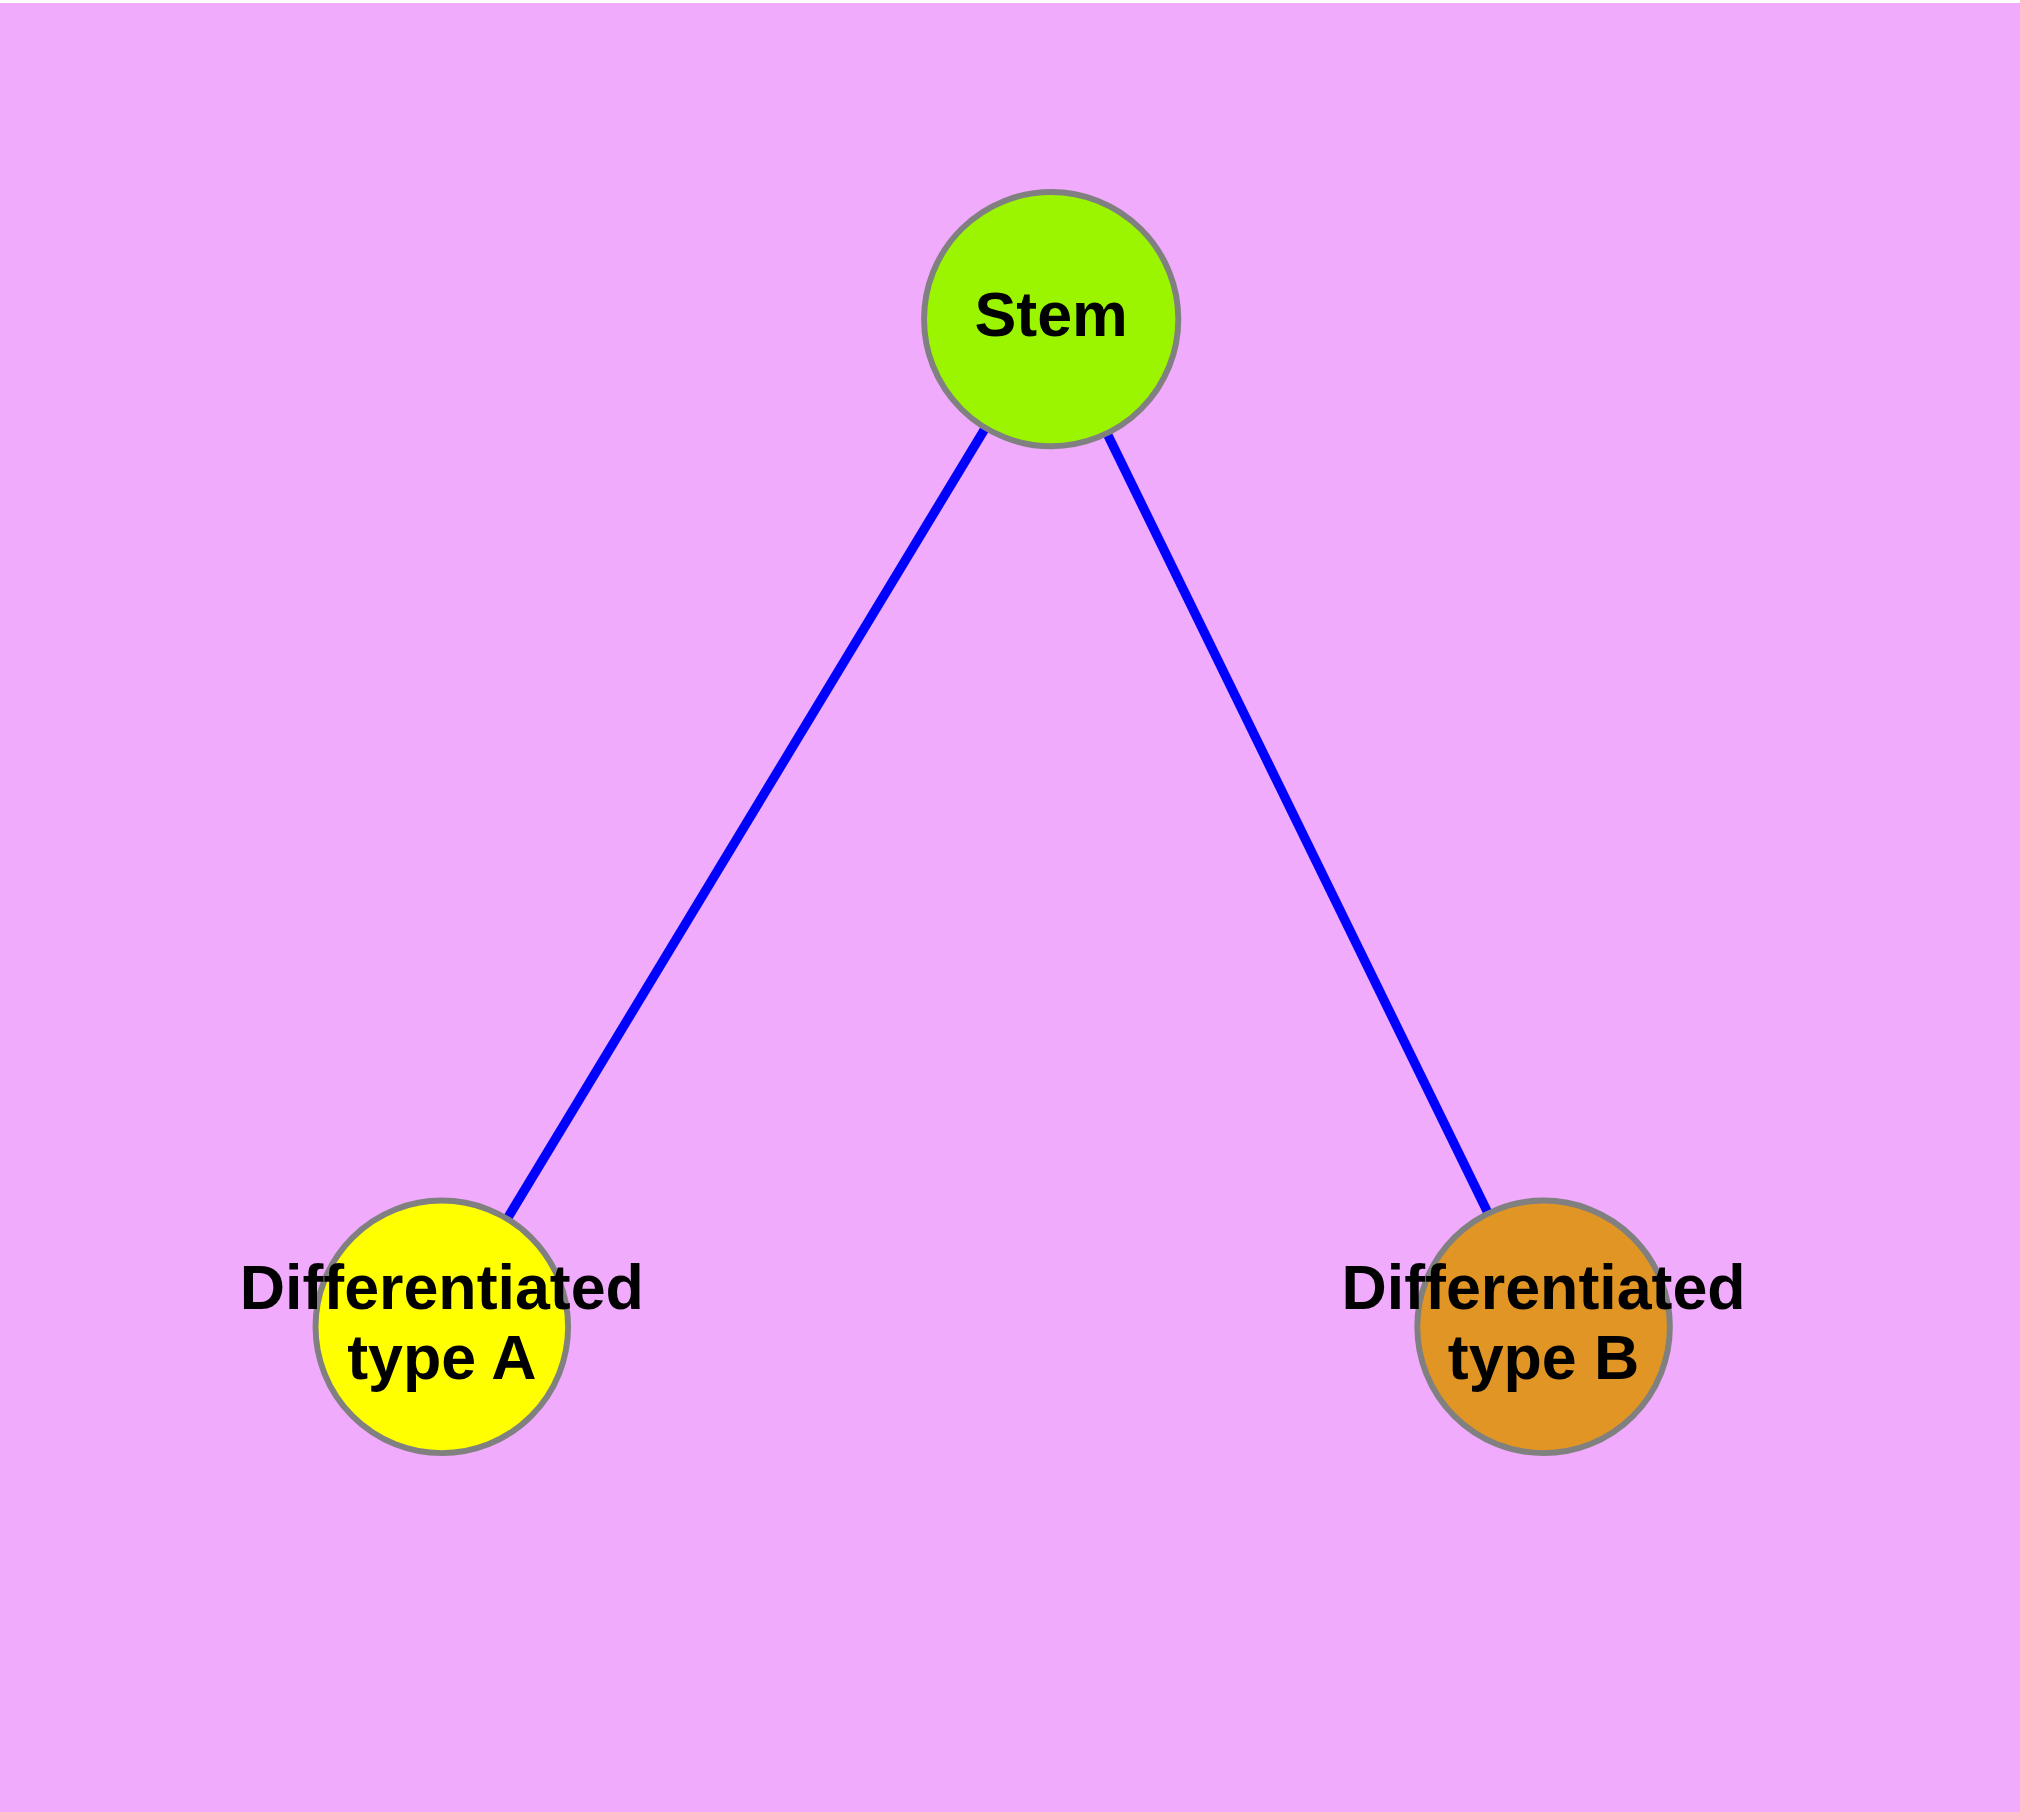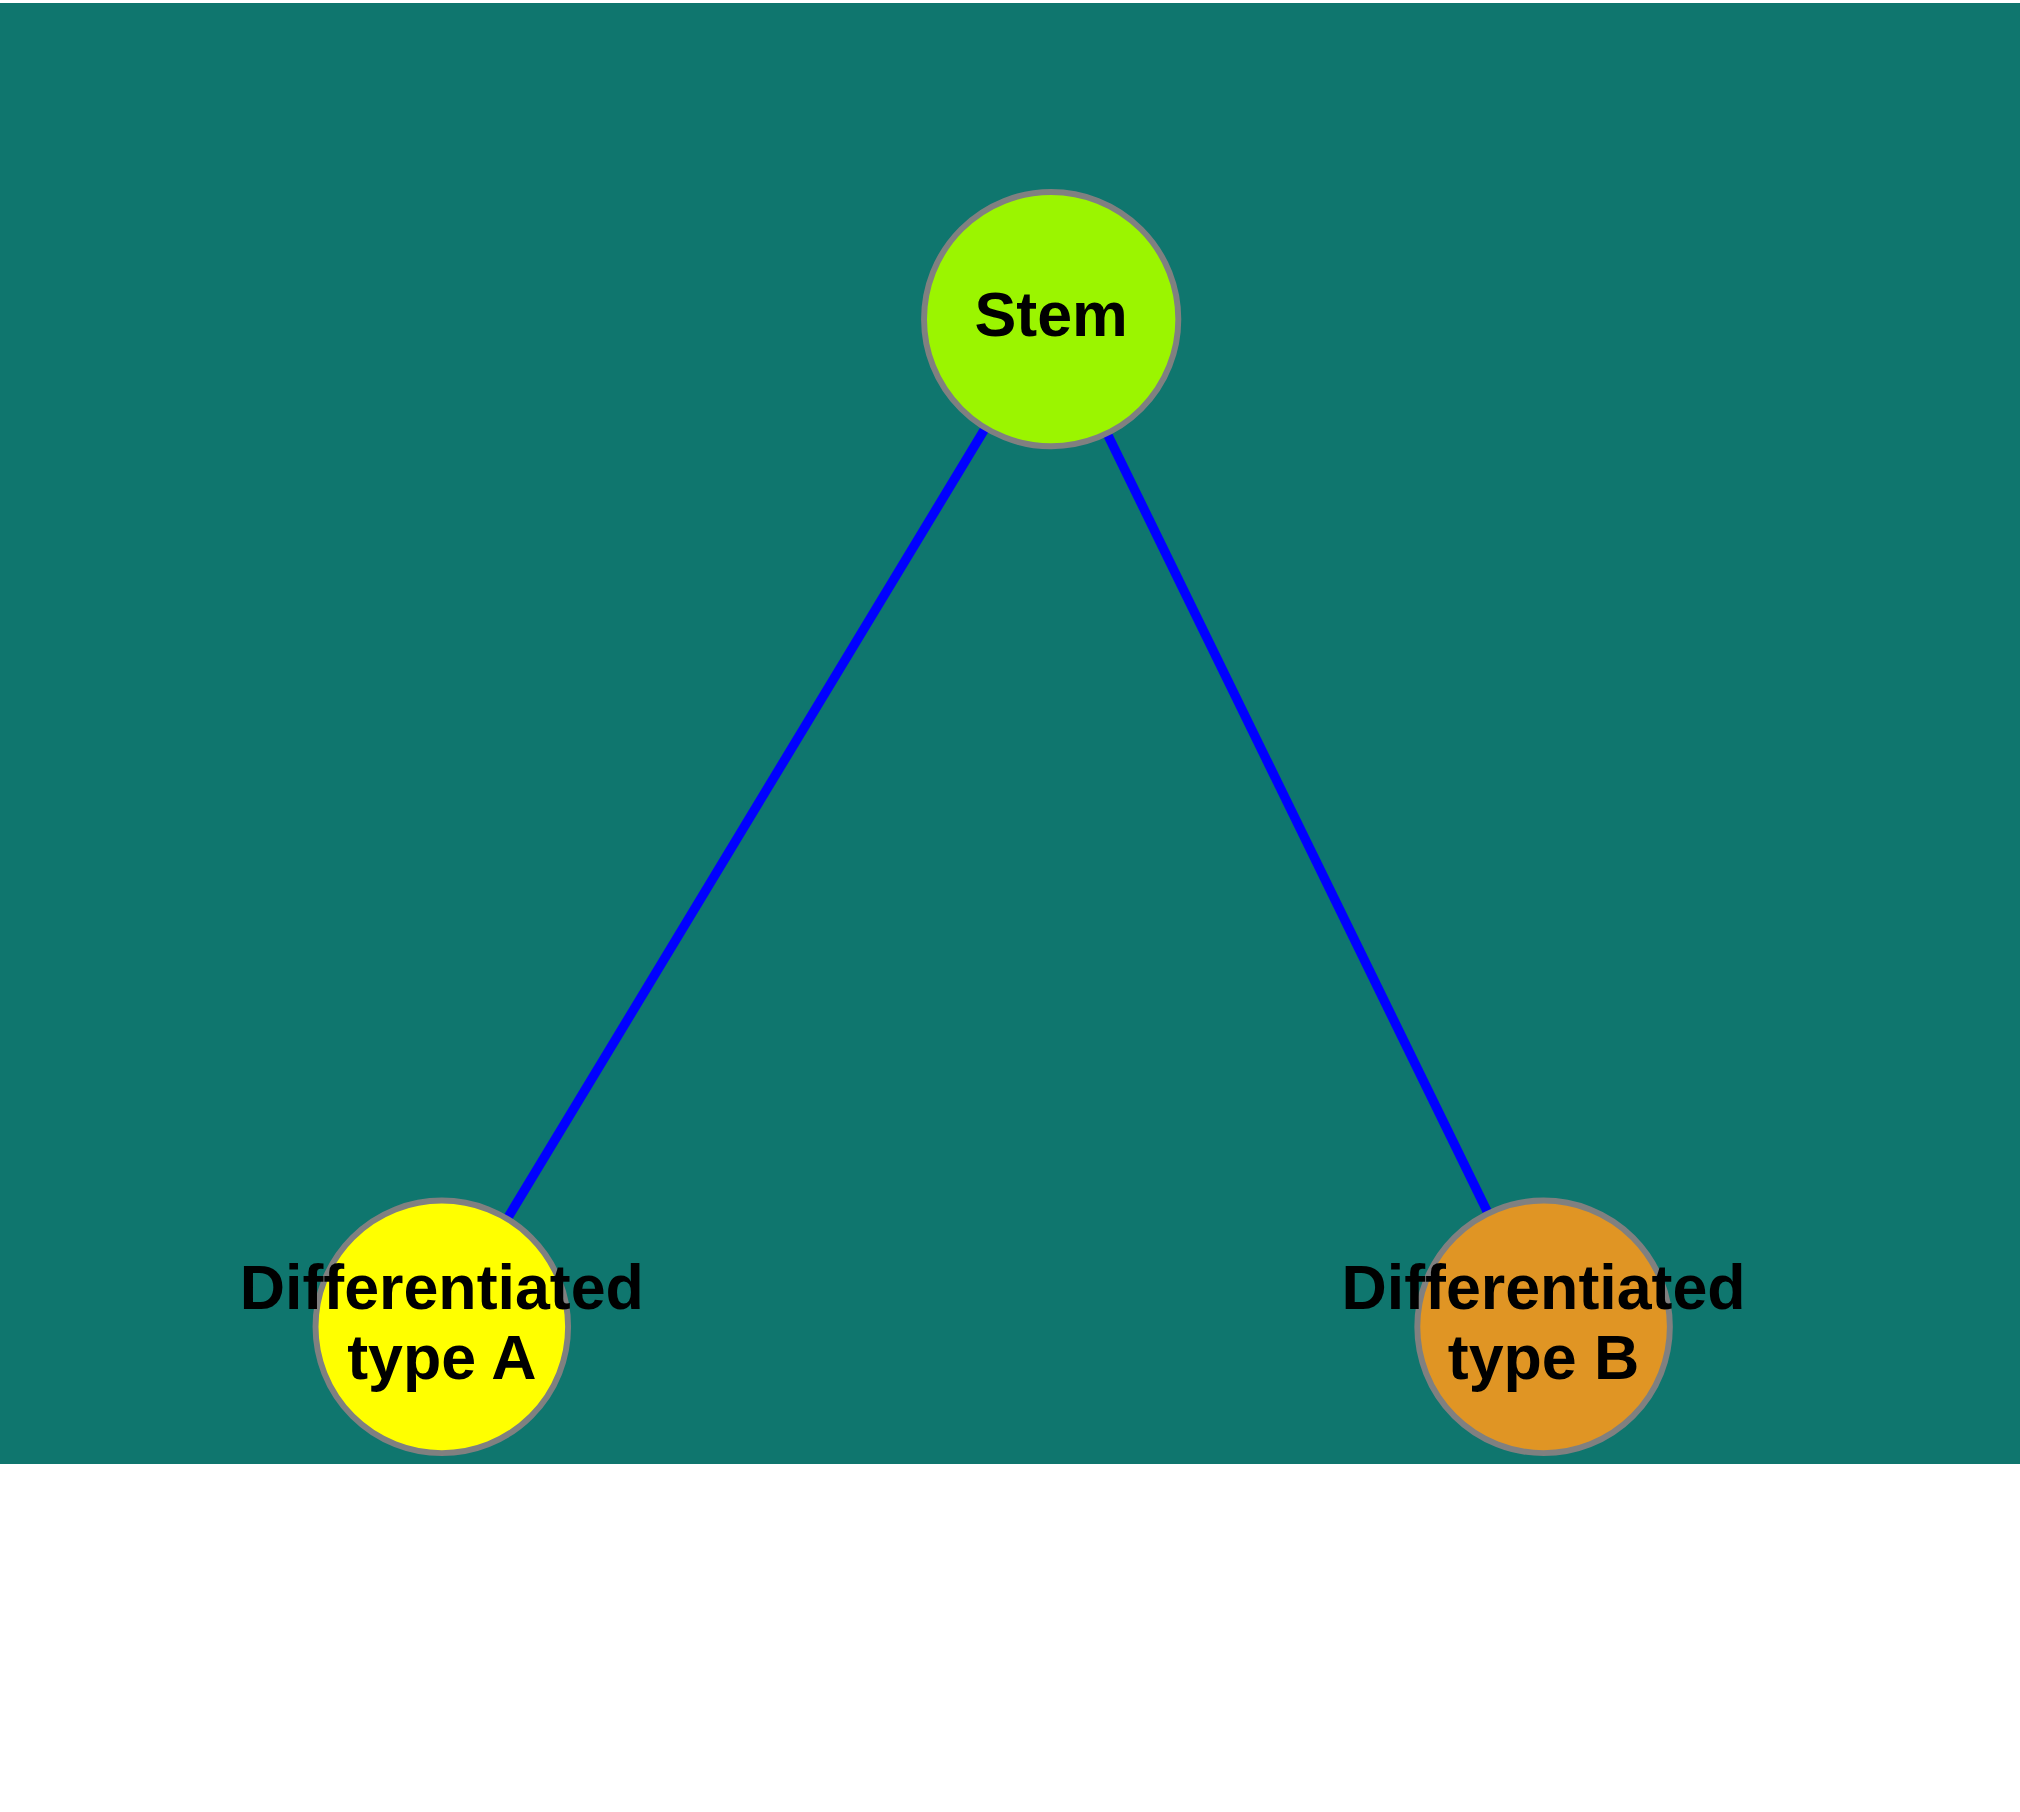--- a/index.html
+++ b/index.html
@@ -9,22 +9,22 @@
   }
   body {
     width: 2021px;
     height: 1812px;
     overflow: hidden;
     font-family: "Liberation Sans", sans-serif;
   }
   #canvas {
     position: relative;
     width: 2021px;
-    height: 1464px;
-    background: #0f766e;
+    height: 1812px;
+    background: #f0abfc;
     border-top: 3.4px solid #ffffff;
     box-sizing: border-box;
     overflow: hidden;
   }
   #graph-svg {
     position: absolute;
     left: 0;
     top: 0;
     width: 2021px;
     height: 1812px;

